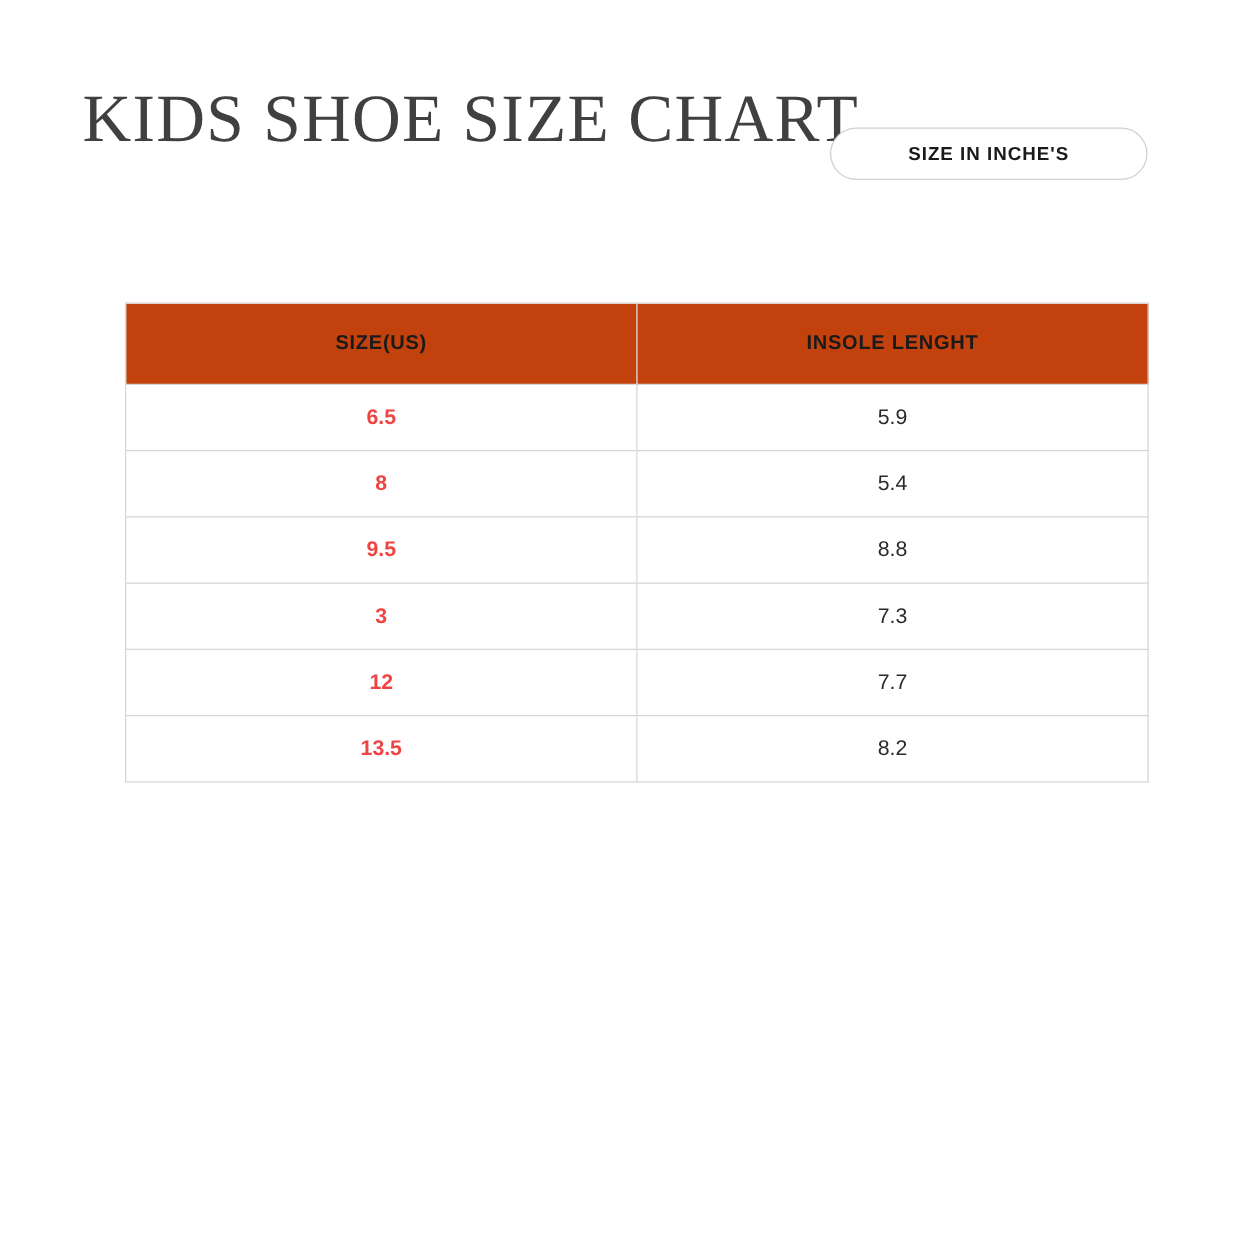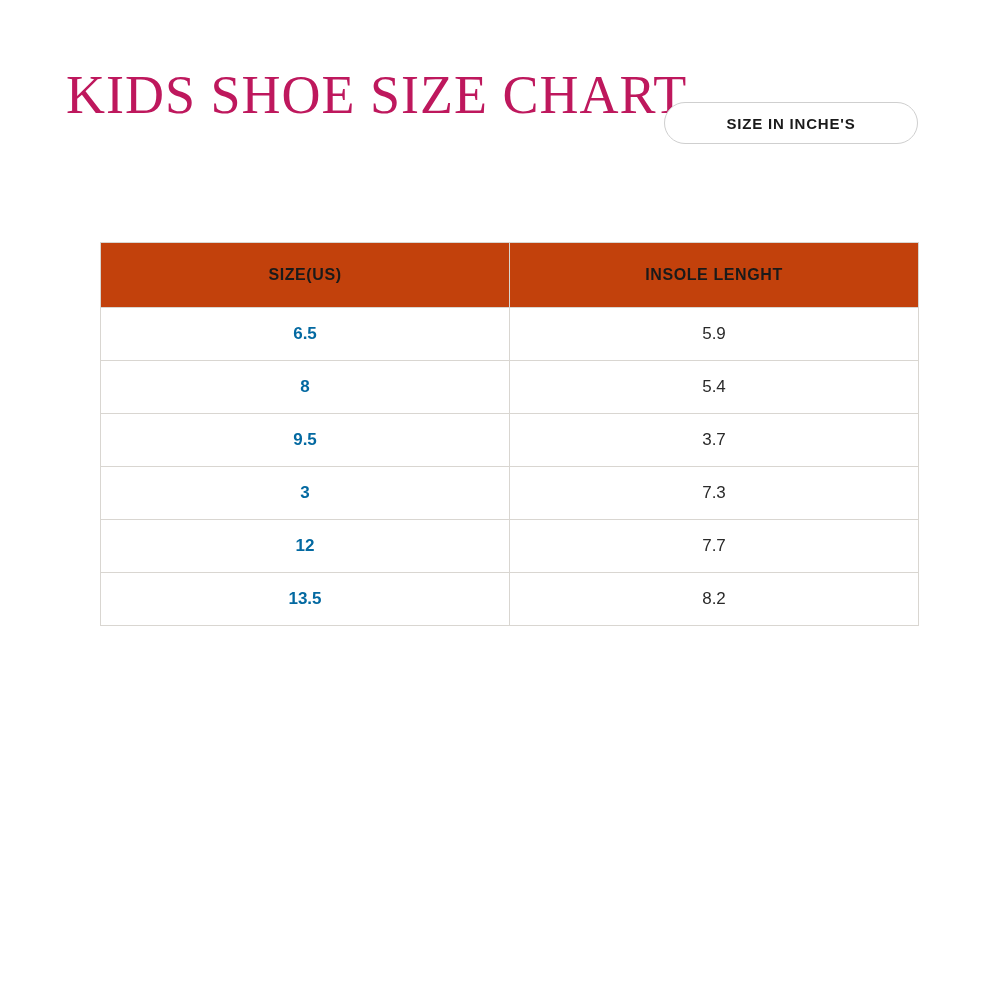--- a/index.html
+++ b/index.html
@@ -21,21 +21,21 @@
     box-sizing: border-box;
   }
   .title {
     position: absolute;
     left: 66px;
     top: 28px;
     font-family: "Liberation Serif", serif;
     font-size: 54px;
     letter-spacing: 1px;
     font-weight: 400;
-    color: #be185d;
+    color: #404040;
     white-space: nowrap;
   }
   .unit-pill {
     position: absolute;
     left: 664px;
     top: 102px;
     width: 254px;
     height: 42px;
     box-sizing: border-box;
     border: 1px solid #cfcfcf;
@@ -73,21 +73,21 @@
     font-weight: 700;
     letter-spacing: 0.6px;
     color: #1a1a1a;
   }
   .size-table tbody td {
     font-size: 17px;
     color: #2a2a2a;
   }
   .size-table tbody td.col-size {
     font-weight: 700;
-    color: #0369a1;
+    color: #ef4444;
   }
   .col-1 { width: 50%; }
   .col-2 { width: 50%; }
 </style>
 </head>
 <body>
 
 <div class="page">
 
   <h1 class="title">KIDS SHOE SIZE CHART</h1>
@@ -111,21 +111,21 @@
       <tr>
         <td class="col-size">6.5</td>
         <td>5.9</td>
       </tr>
       <tr>
         <td class="col-size">8</td>
         <td>5.4</td>
       </tr>
       <tr>
         <td class="col-size">9.5</td>
-        <td>3.7</td>
+        <td>8.8</td>
       </tr>
       <tr>
         <td class="col-size">3</td>
         <td>7.3</td>
       </tr>
       <tr>
         <td class="col-size">12</td>
         <td>7.7</td>
       </tr>
       <tr>

